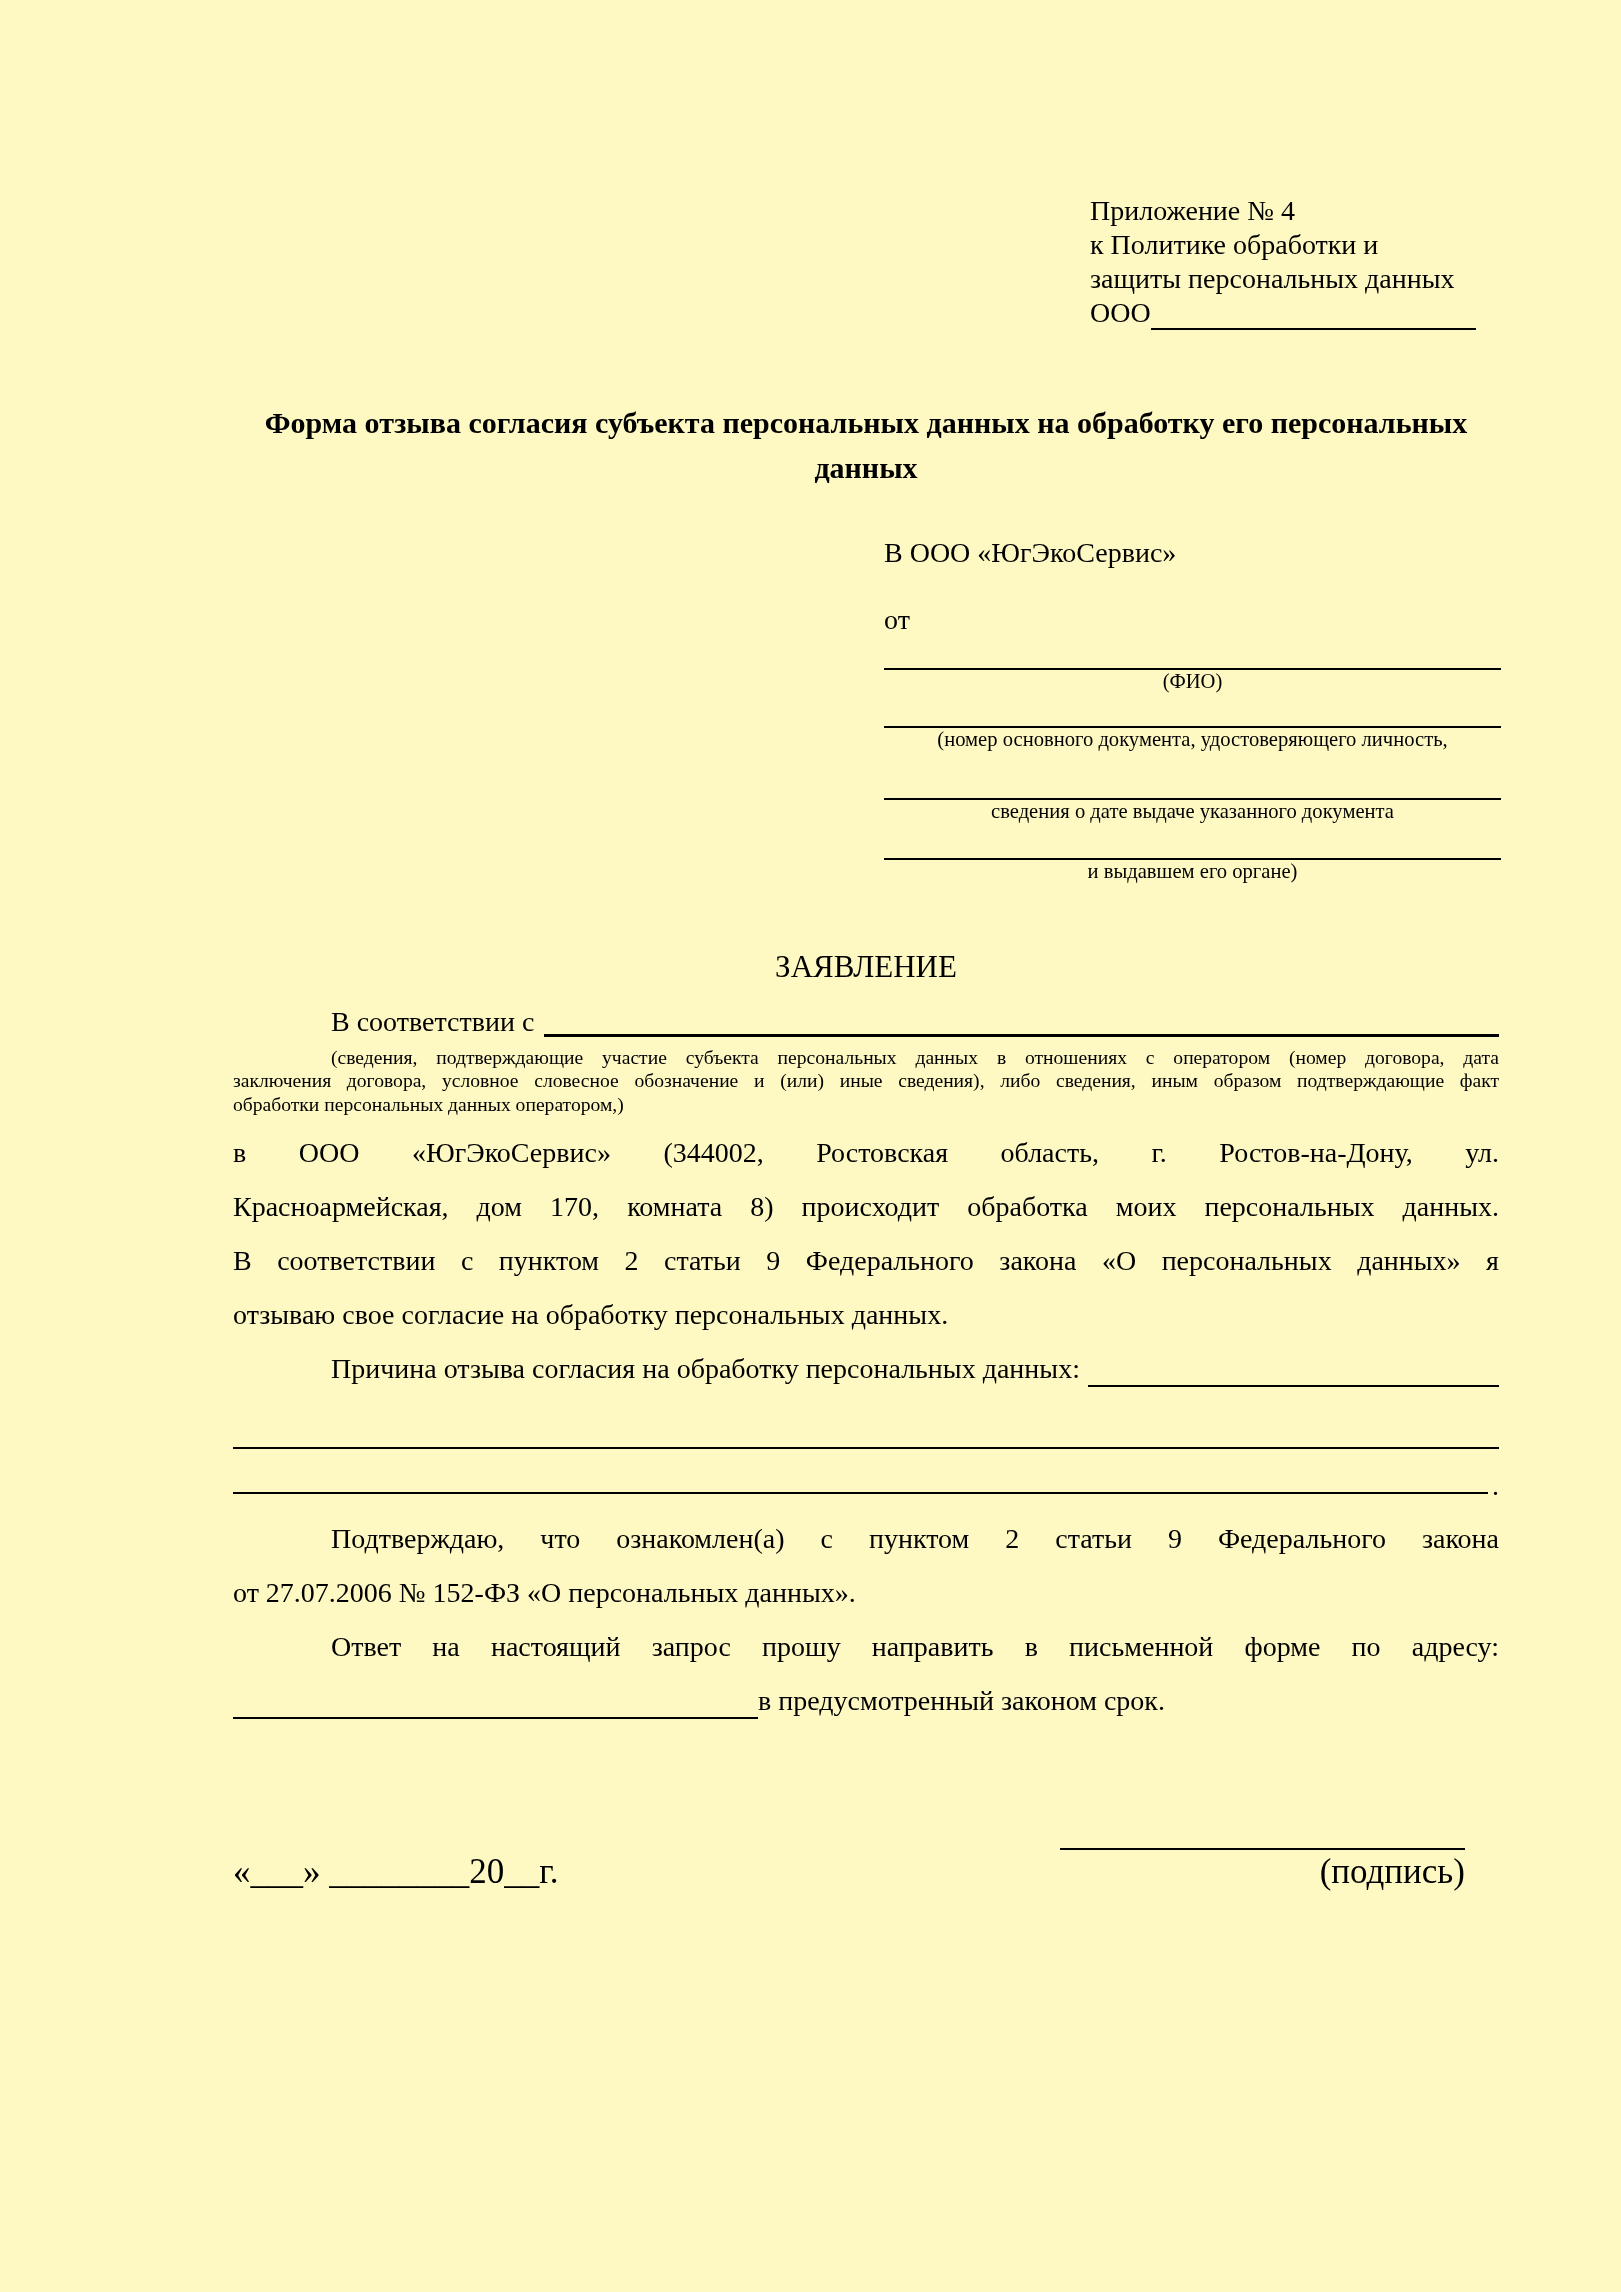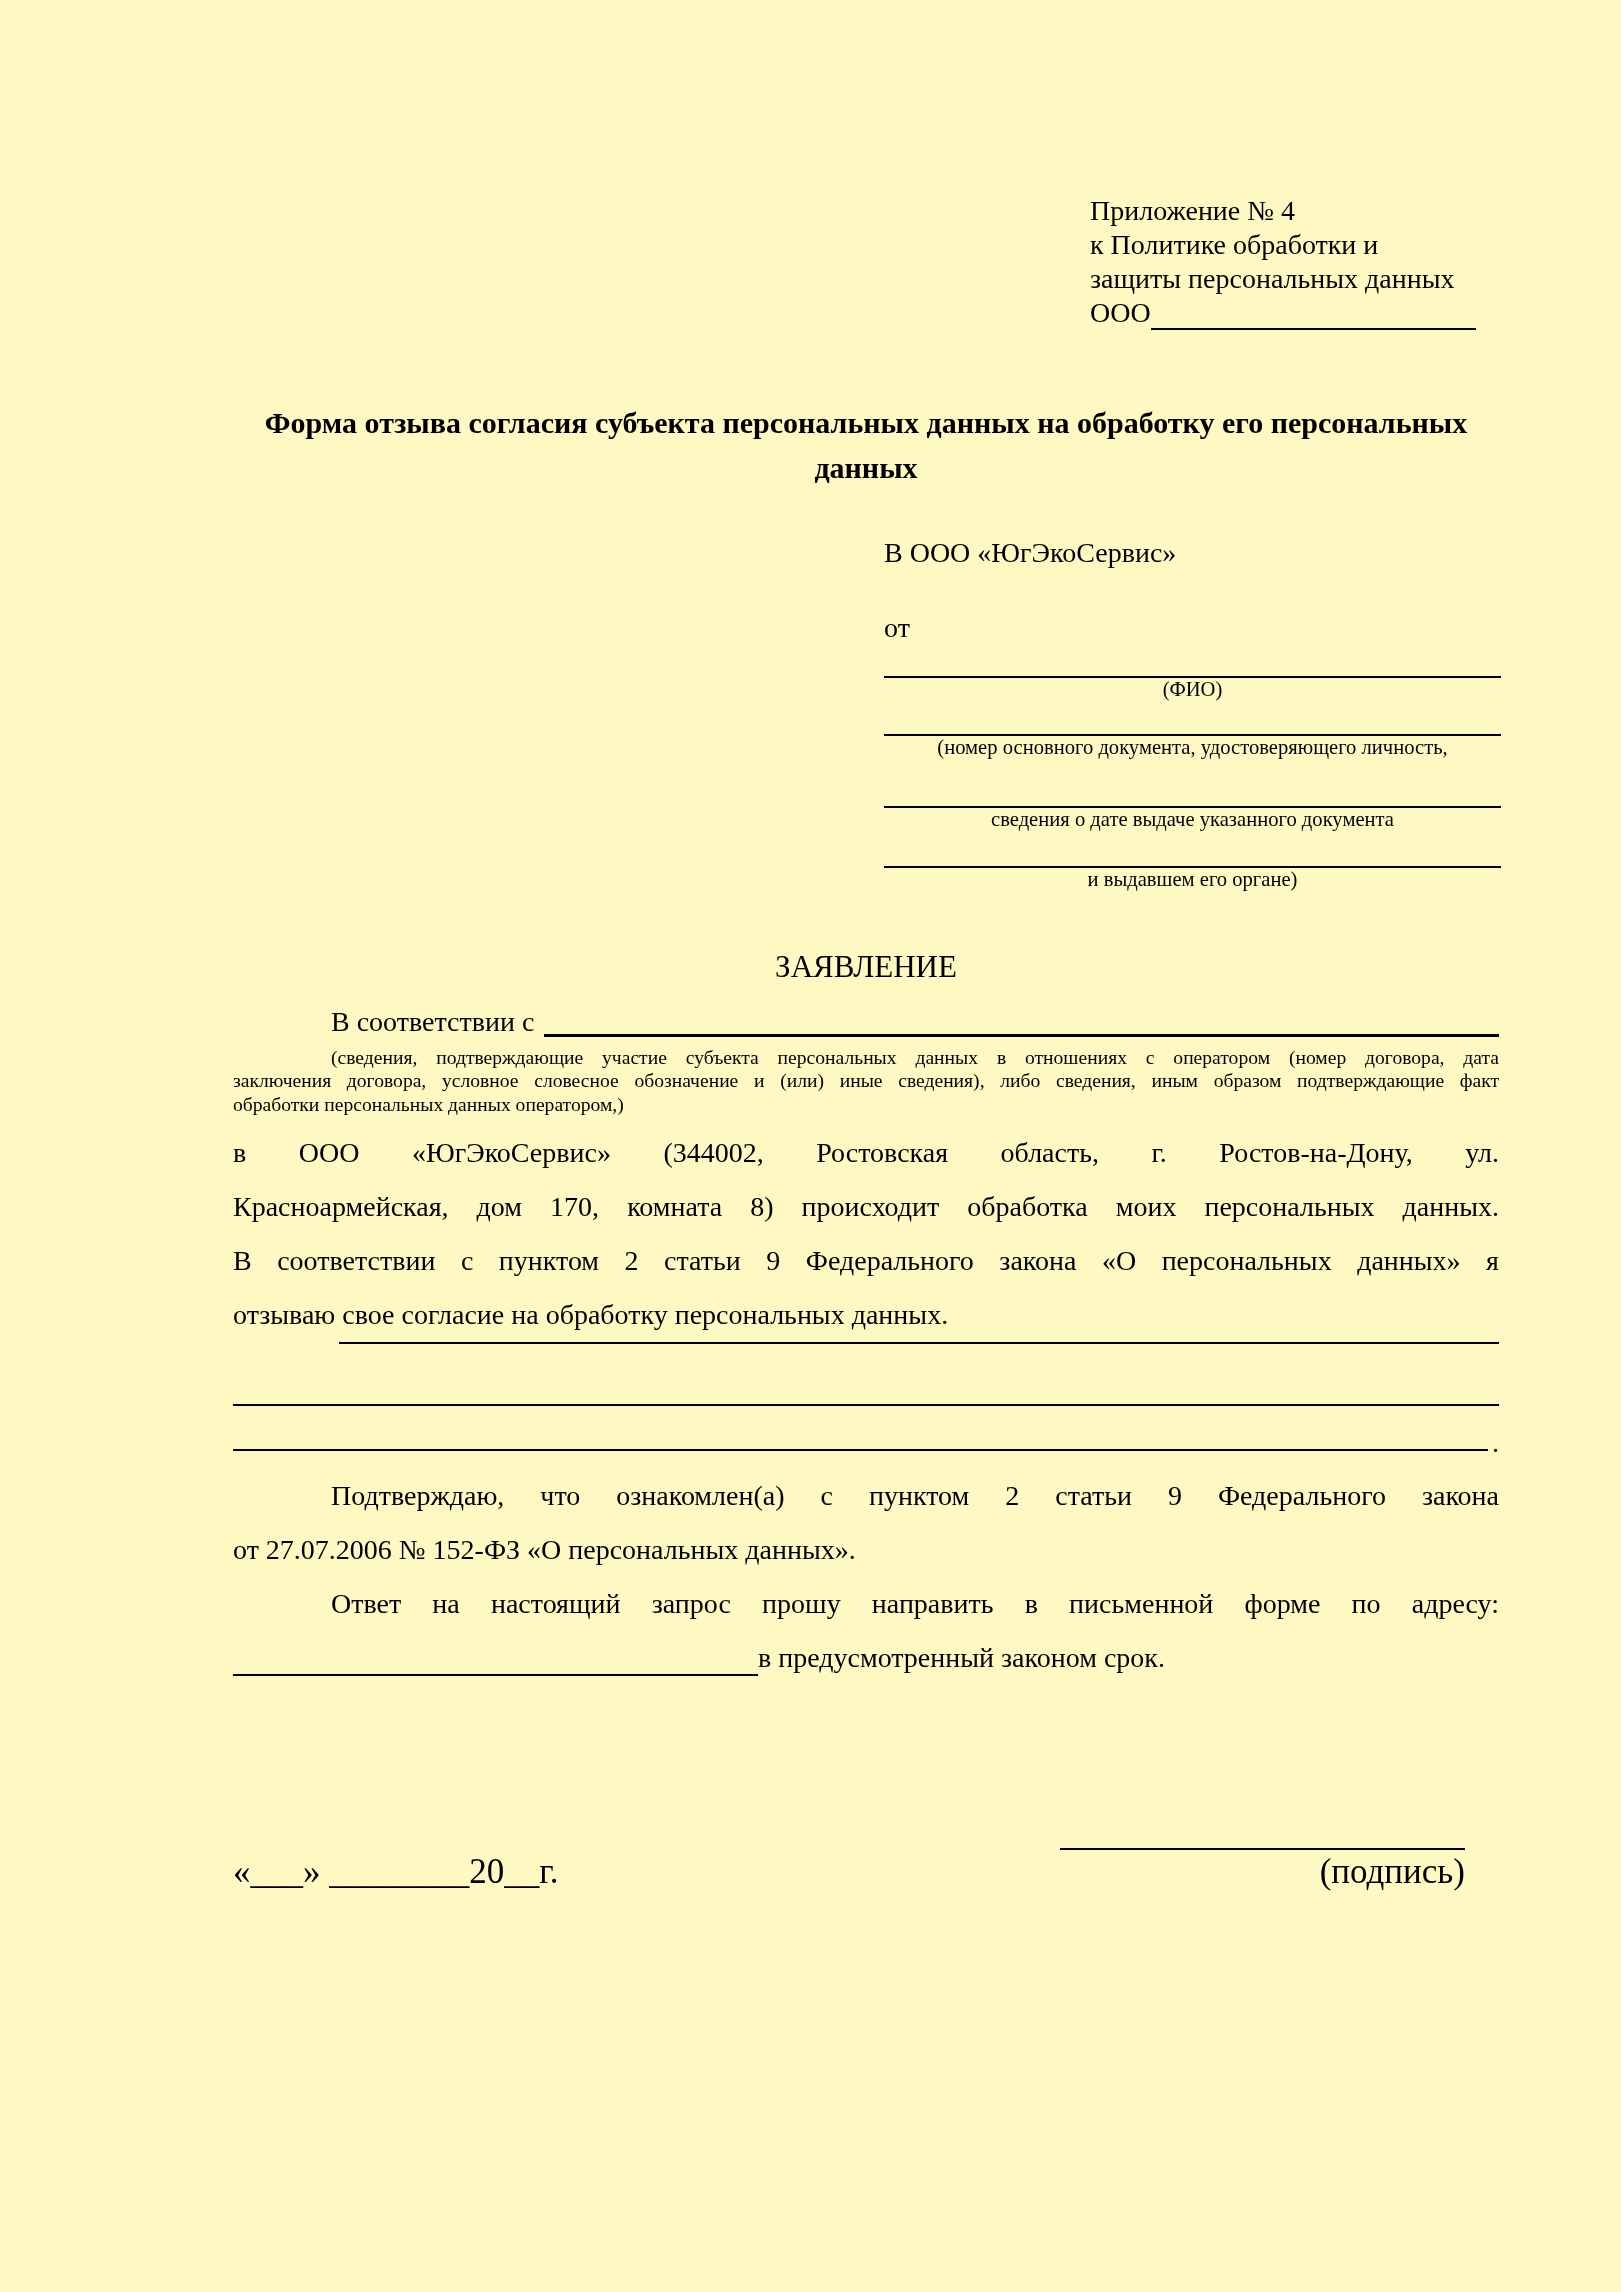--- a/index.html
+++ b/index.html
@@ -24,21 +24,21 @@
   
   .doc-title {
     position: absolute; left: 233px; top: 400px; width: 1266px;
     font-size: 30px; font-weight: bold; line-height: 45px; text-align: center;
     margin: 0;
   }
 
   
   .recipient { position: absolute; left: 884px; top: 533px; width: 617px; font-size: 28px; }
   .rcpt-to { line-height: 39px; }
-  .rcpt-from { line-height: 39px; margin-top: 36px; }
+  .rcpt-from { line-height: 39px; margin-top: 28px; }
   .ffield .fline { border-bottom: 2.9px solid #000; }
   .f1 .fline { height: 29px; }
   .f2 .fline { height: 32px; }
   .f3 .fline { height: 47px; }
   .f4 .fline { height: 34px; }
   .fcap { font-size: 20.6px; line-height: 23.5px; text-align: center; }
 
   
   .statement {
     position: absolute; left: 233px; top: 947px; width: 1266px;
@@ -126,20 +126,21 @@
     </div>
 
     <div class="para">
       <div class="bodyline stretch">в ООО «ЮгЭкоСервис» (344002, Ростовская область, г. Ростов-на-Дону, ул.</div>
       <div class="bodyline stretch">Красноармейская, дом 170, комната 8) происходит обработка моих персональных данных.</div>
       <div class="bodyline stretch">В соответствии с пунктом 2 статьи 9 Федерального закона «О персональных данных» я</div>
       <div class="bodyline">отзываю свое согласие на обработку персональных данных.</div>
     </div>
 
     <div class="reason-row">
+      <span>Причина отзыва согласия на обработку персональных данных:</span>
       <span class="fill"></span>
     </div>
 
     <div class="blankrow"></div>
     <div class="blankrow2">
       <span class="bline"></span>
         <span>.</span>
     </div>
 
     <div class="para">

